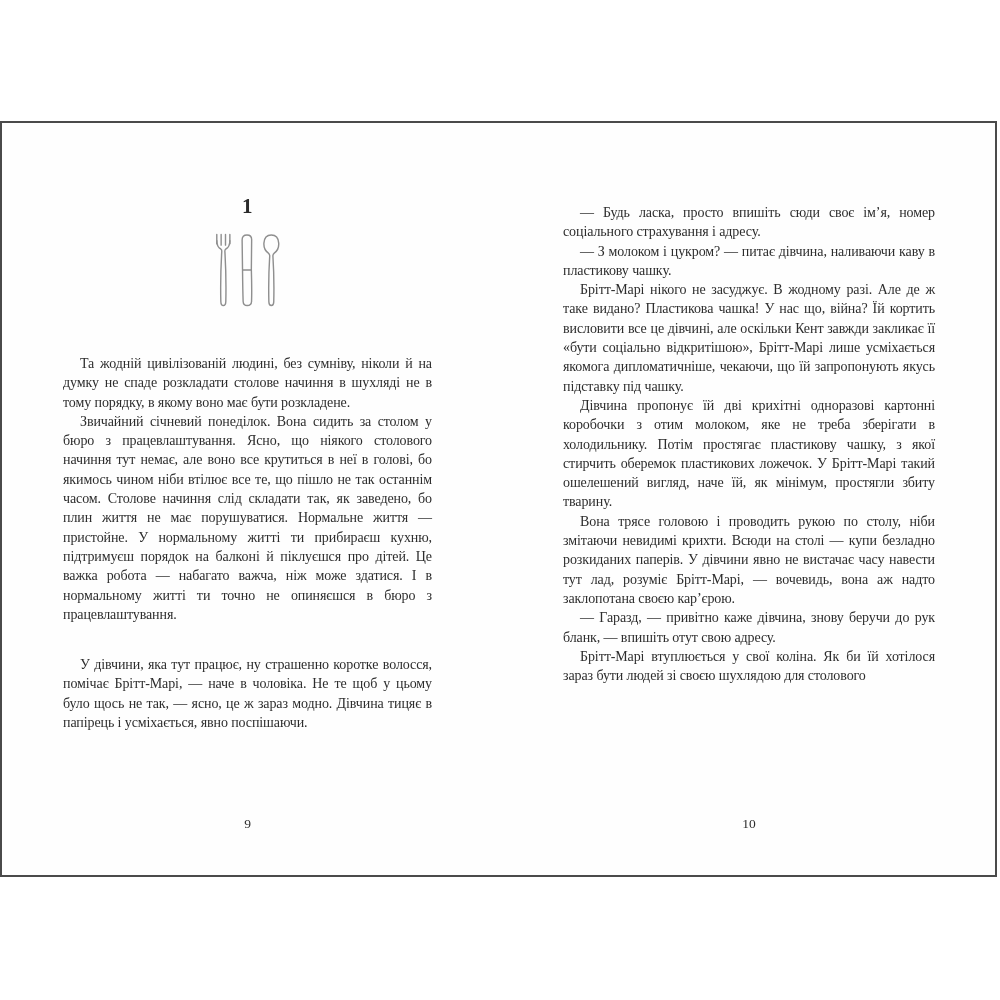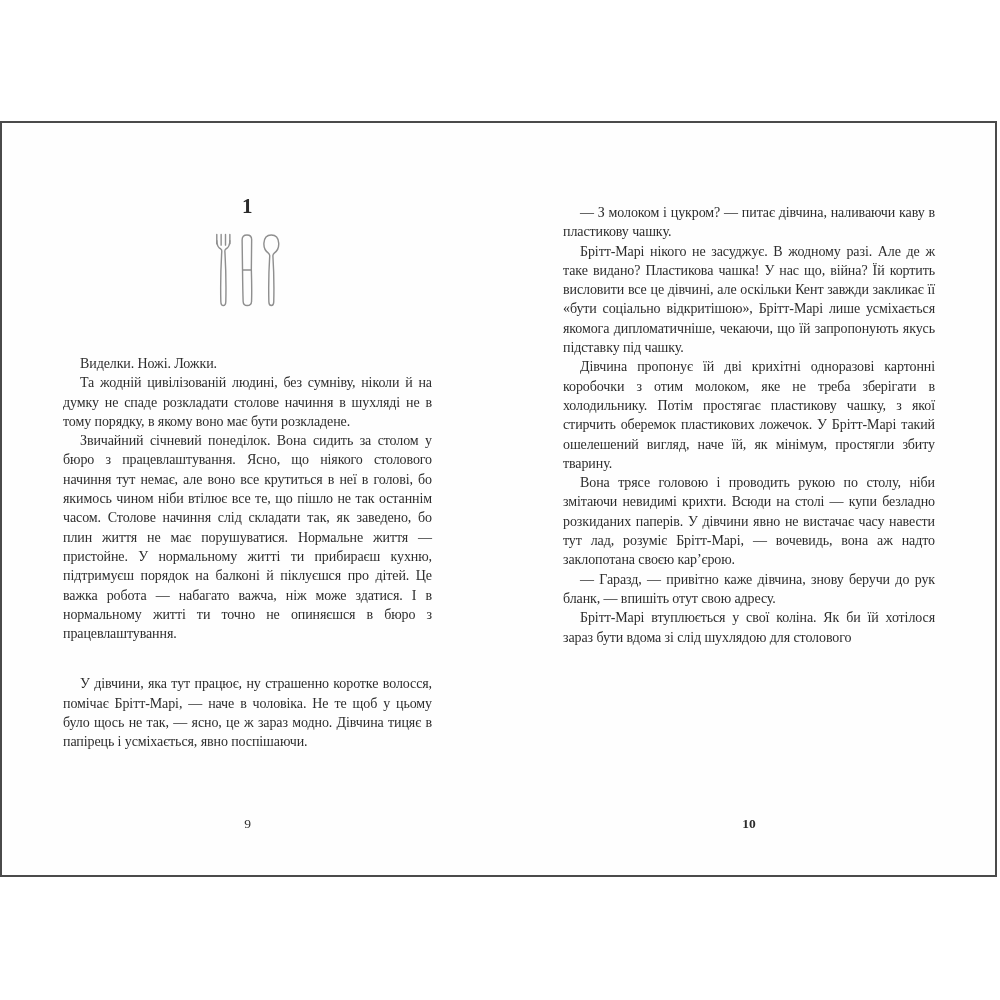--- a/index.html
+++ b/index.html
@@ -24,21 +24,21 @@
     letter-spacing:-0.1px;
   }
   .col-left{left:63px;top:354px;width:369px;}
   .col-right{left:563px;top:203px;width:372px;}
   .para{text-align:justify;text-indent:17px;margin:0;hyphens:none;}
   .para.gap{margin-top:31px;}
   .pageno{
     position:absolute;top:816px;text-align:center;font-size:13.5px;color:#2d2d2d;
   }
   .pageno-left{left:63px;width:369px;}
-  .pageno-right{left:563px;width:372px;font-weight:bold;}
+  .pageno-right{left:563px;width:372px;}
   svg.cutlery{display:inline-block;}
   svg.cutlery path{fill:none;stroke:#8f8f8f;stroke-width:1.4;stroke-linecap:round;stroke-linejoin:round;}
 </style>
 </head>
 <body>
 
 <div class="scan"></div>
 
 <div class="chapter-head">1</div>
 
@@ -52,30 +52,30 @@
       <path d="M28.6,36 L28.2,7 Q28.2,2 33,2 Q37.6,2 37.6,6.5 L37.3,36 Q37.9,56 37.5,67.5 Q37.3,71.5 33.2,71.5 Q29.4,71.5 29.2,67.5 Q28.8,56 28.6,36 Z"></path>
       <path d="M29,36.5 L37.2,36.5"></path>
     </g>
     <g>
       <path d="M57,2 Q63.8,2 64.3,10 Q64.7,16.5 59.9,19.8 Q58.4,20.8 58.6,23.2 Q60,45 59.4,68 Q59.3,71.5 57,71.5 Q54.7,71.5 54.6,68 Q54,45 55.4,23.2 Q55.6,20.8 54.1,19.8 Q49.3,16.5 49.7,10 Q50.2,2 57,2 Z"></path>
     </g>
   </svg>
 </div>
 
 <div class="text-col col-left">
-    <div class="para">Виделки. Ножі. Ложки.</div>
     <div class="para">Та жодній цивілізованій людині, без сумніву, ніколи й на думку не спаде розкладати столове начиння в шухляді не в тому порядку, в якому воно має бути розкладене.</div>
     <div class="para">Звичайний січневий понеділок. Вона сидить за столом у бюро з працевлаштування. Ясно, що ніякого столового начиння тут немає, але воно все крутиться в неї в голові, бо якимось чином ніби втілює все те, що пішло не так останнім часом. Столове начиння слід складати так, як заведено, бо плин життя не має порушуватися. Нормальне життя — пристойне. У нормальному житті ти прибираєш кухню, підтримуєш порядок на балконі й піклуєшся про дітей. Це важка робота — набагато важча, ніж може здатися. І в нормальному житті ти точно не опиняєшся в бюро з працевлаштування.</div>
     <div class="para gap">У дівчини, яка тут працює, ну страшенно коротке волосся, помічає Брітт-Марі, — наче в чоловіка. Не те щоб у цьому було щось не так, — ясно, це ж зараз модно. Дівчина тицяє в папірець і усміхається, явно поспішаючи.</div>
   </div>
 
 <div class="text-col col-right">
+    <div class="para">— Будь ласка, просто впишіть сюди своє ім’я, номер соціального страхування і адресу.</div>
     <div class="para">— З молоком і цукром? — питає дівчина, наливаючи каву в пластикову чашку.</div>
     <div class="para">Брітт-Марі нікого не засуджує. В жодному разі. Але де ж таке видано? Пластикова чашка! У нас що, війна? Їй кортить висловити все це дівчині, але оскільки Кент завжди закликає її «бути соціально відкритішою», Брітт-Марі лише усміхається якомога дипломатичніше, чекаючи, що їй запропонують якусь підставку під чашку.</div>
     <div class="para">Дівчина пропонує їй дві крихітні одноразові картонні коробочки з отим молоком, яке не треба зберігати в холодильнику. Потім простягає пластикову чашку, з якої стирчить оберемок пластикових ложечок. У Брітт-Марі такий ошелешений вигляд, наче їй, як мінімум, простягли збиту тварину.</div>
     <div class="para">Вона трясе головою і проводить рукою по столу, ніби змітаючи невидимі крихти. Всюди на столі — купи безладно розкиданих паперів. У дівчини явно не вистачає часу навести тут лад, розуміє Брітт-Марі, — вочевидь, вона аж надто заклопотана своєю кар’єрою.</div>
     <div class="para">— Гаразд, — привітно каже дівчина, знову беручи до рук бланк, — впишіть отут свою адресу.</div>
-    <div class="para">Брітт-Марі втуплюється у свої коліна. Як би їй хотілося зараз бути вдома зі слід шухлядою для столового</div>
+    <div class="para">Брітт-Марі втуплюється у свої коліна. Як би їй хотілося зараз бути людей зі своєю шухлядою для столового</div>
   </div>
 
 <div class="pageno pageno-left">9</div>
 
 <div class="pageno pageno-right">10</div>
 
 </body></html>

